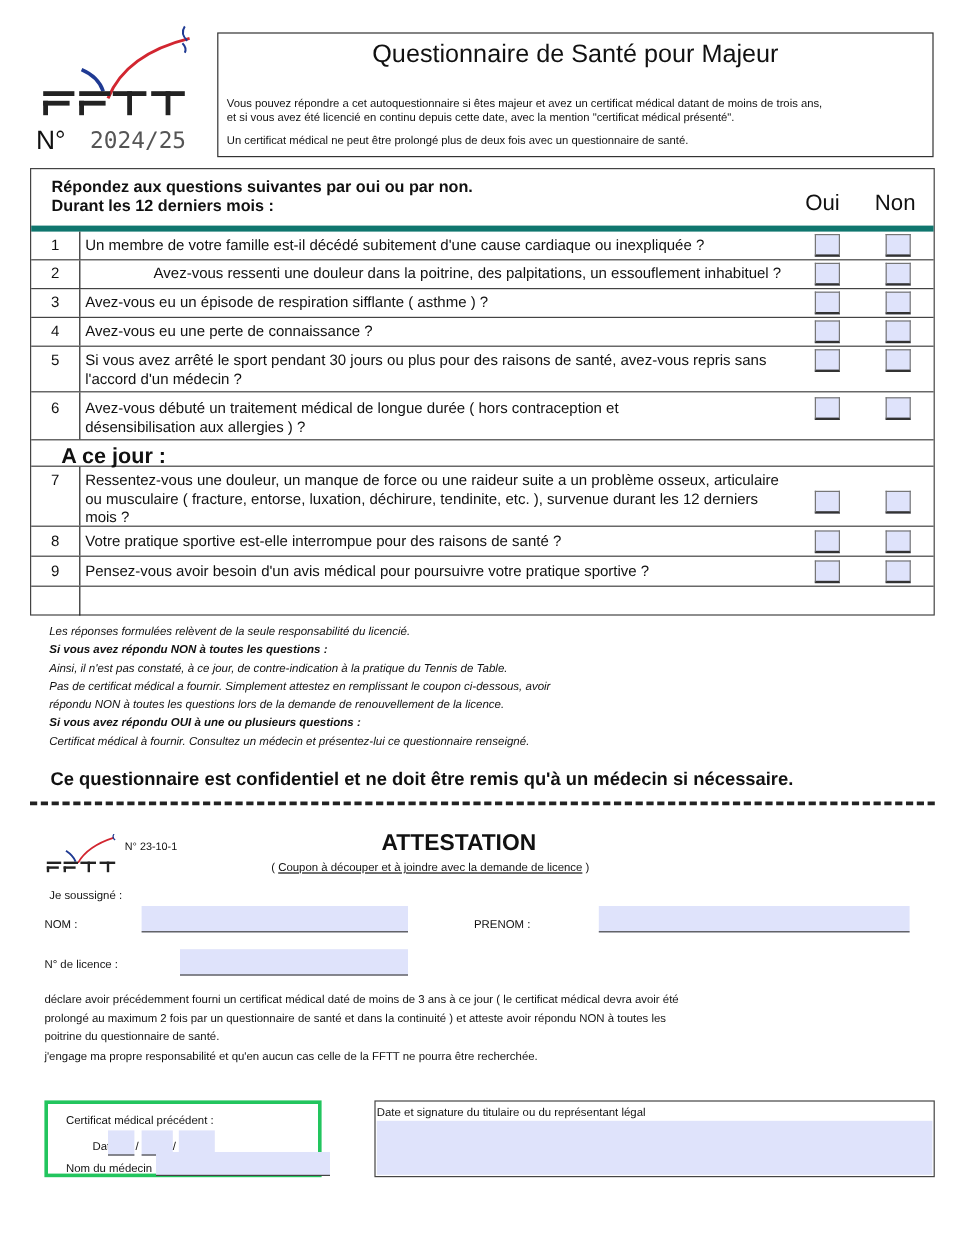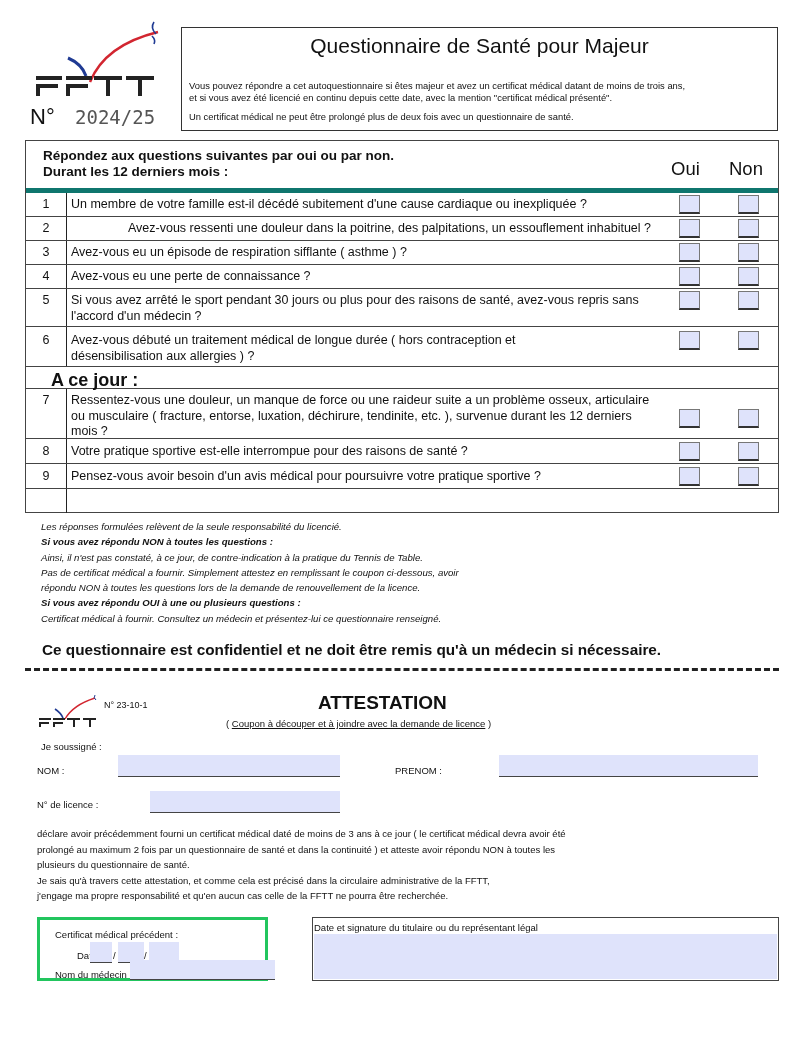--- a/index.html
+++ b/index.html
@@ -212,22 +212,21 @@
 <div class="abs lbl" style="left:37px;top:765px;">NOM :</div>
 <div class="abs field" style="left:118px;top:755px;width:222px;height:22px;"></div>
 <div class="abs lbl" style="left:395px;top:765px;">PRENOM :</div>
 <div class="abs field" style="left:499px;top:755px;width:259px;height:22px;"></div>
 <div class="abs lbl" style="left:37px;top:799px;">N° de licence :</div>
 <div class="abs field" style="left:150px;top:791px;width:190px;height:22px;"></div>
 
 <div class="abs para">
   <div>déclare avoir précédemment fourni un certificat médical daté de moins de 3 ans à ce jour ( le certificat médical devra avoir été</div>
   <div>prolongé au maximum 2 fois par un questionnaire de santé et dans la continuité ) et atteste avoir répondu NON à toutes les</div>
-  <div>plusieurs du questionnaire de santé.</div>
-  <div>Je sais qu'à travers cette attestation, et comme cela est précisé dans la circulaire administrative de la FFTT,</div>
+  <div>poitrine du questionnaire de santé.</div>
   <div>j'engage ma propre responsabilité et qu'en aucun cas celle de la FFTT ne pourra être recherchée.</div>
 </div>
 
 <div class="abs cert-box">
   <div class="abs lbl" style="left:15px;top:9px;">Certificat médical précédent :</div>
   <div class="abs lbl" style="left:15px;top:30px;padding-left:22px;">Date :</div>
   <div class="abs field" style="left:50px;top:22px;width:22px;height:21px;"></div>
   <div class="abs lbl" style="left:73px;top:30px;">/</div>
   <div class="abs field" style="left:78px;top:22px;width:26px;height:21px;"></div>
   <div class="abs lbl" style="left:104px;top:30px;">/</div>

